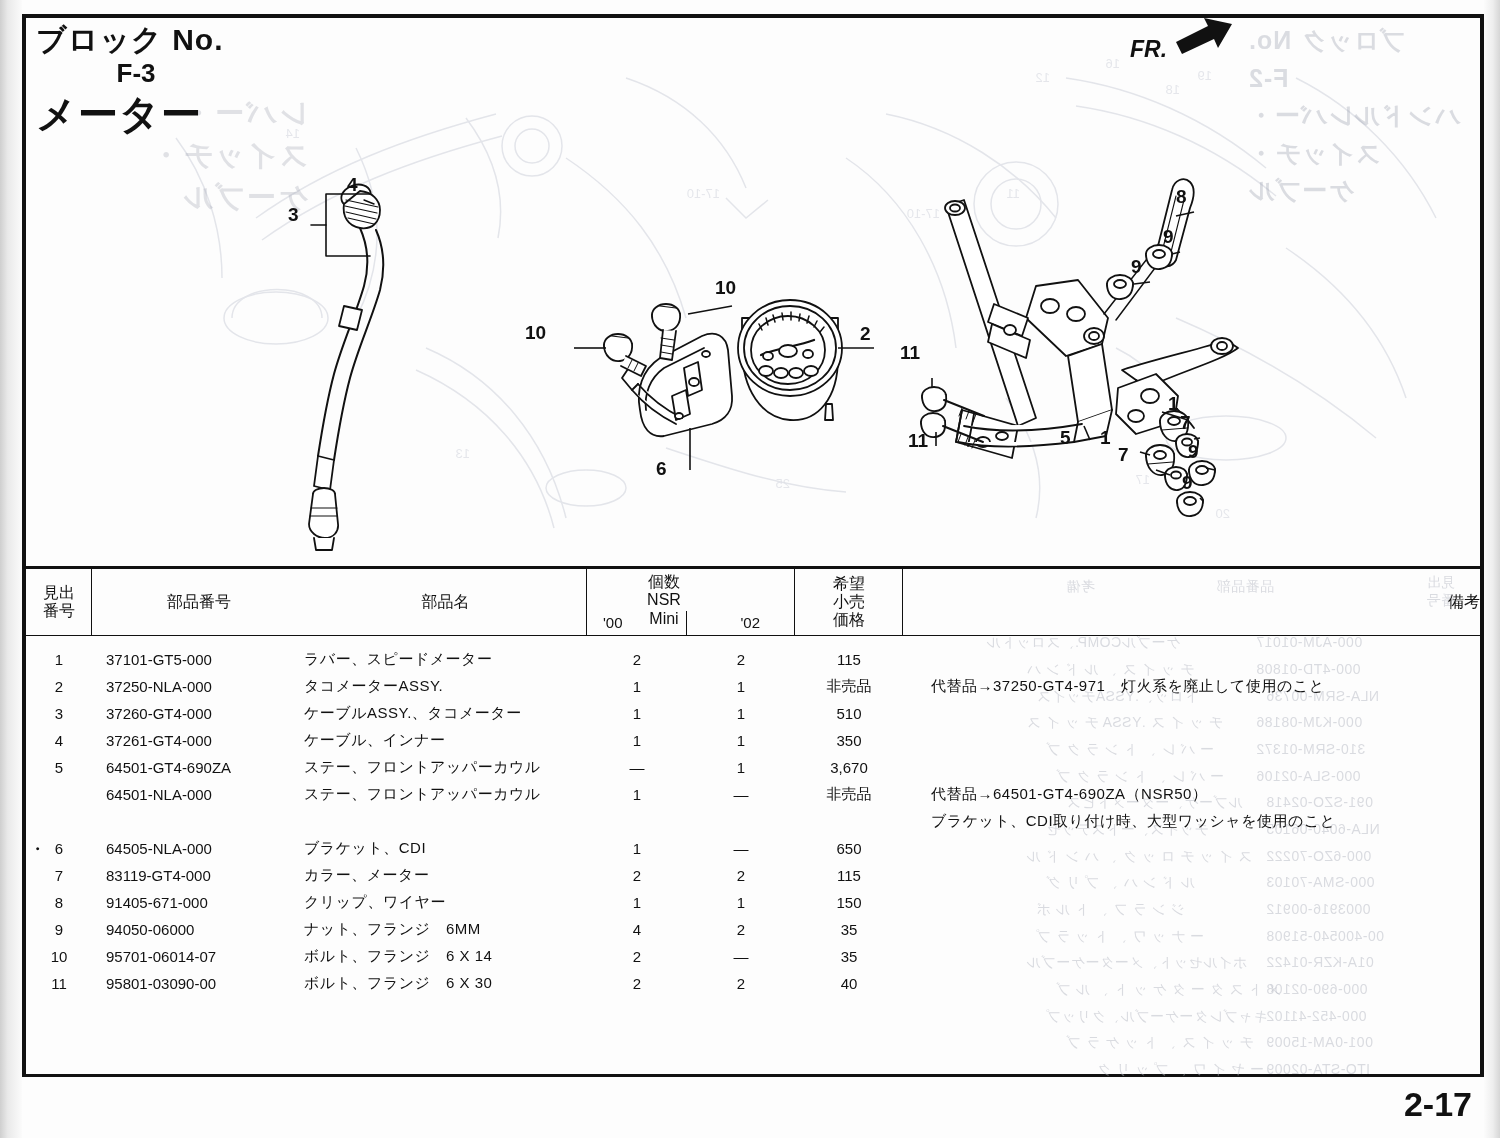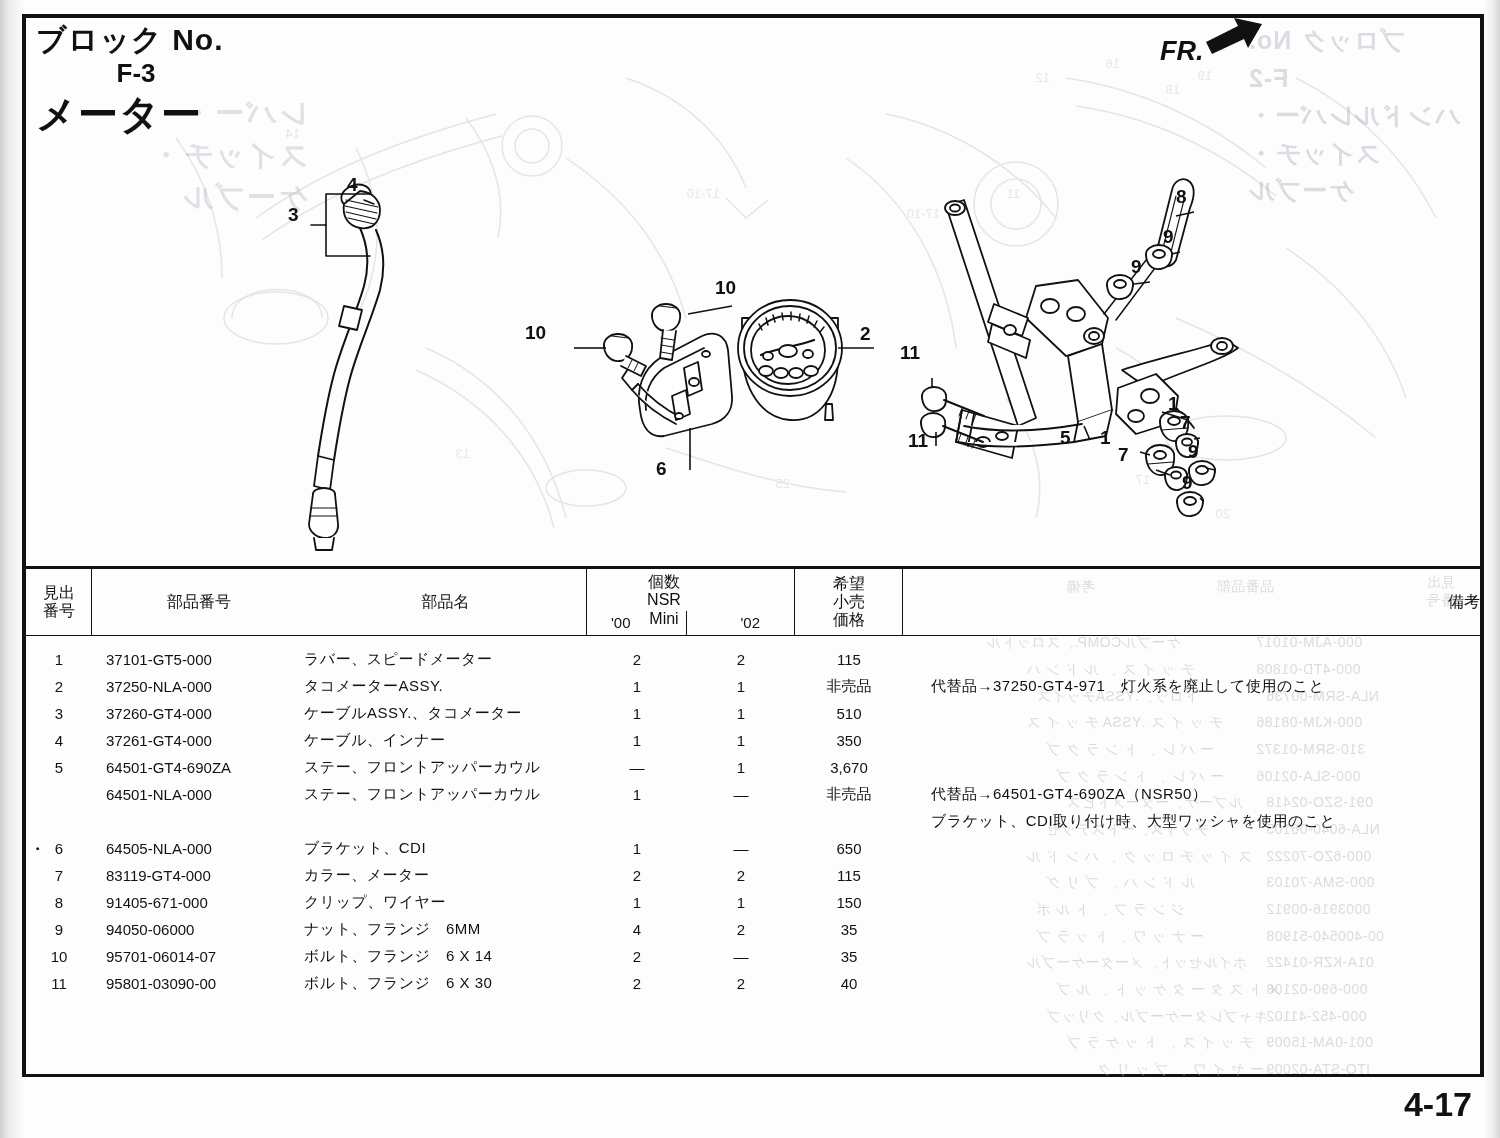--- a/index.html
+++ b/index.html
@@ -102,24 +102,24 @@
     text-align: right;
     font-size: 25px;
     line-height: 1.5;
     letter-spacing: 1px;
     opacity: 0.5;
   }
 
   
   .fr-mark {
     position: absolute;
-    left: 1160px; top: 36px;
+    left: 1130px; top: 36px;
     z-index: 6;
     color: #111;
-    font-size: 27px;
+    font-size: 23px;
     font-weight: bold;
     font-style: italic;
   }
 
   
   #illus {
     position: absolute;
     left: 26px; top: 18px;
     width: 1454px; height: 548px;
     z-index: 4;
@@ -649,21 +649,21 @@
           <th class="c-name">
             <div style="text-align:center;">部品名</div>
             <span class="vline" style="right:0;"></span>
           </th>
           <th class="c-q00">
             <div class="qty-head">
               <div class="qty-top">
                 <div style="margin-left:54px;">個数</div>
                 <div style="margin-left:54px;">NSR Mini</div>
               </div>
-              <span class="qty-sub" style="left:24px;">'00</span>
+              <span class="qty-sub" style="left:16px;">'00</span>
             </div>
             <span class="vline" style="right:0; top:42px;"></span>
           </th>
           <th class="c-q02">
             <div class="qty-head">
               <span class="qty-sub" style="right:35px;">'02</span>
             </div>
             <span class="vline" style="right:0;"></span>
           </th>
           <th class="c-price">
@@ -808,15 +808,15 @@
             <td class="c-name jp">ボルト、フランジ　6 X 30</td>
             <td class="c-q00">2</td>
             <td class="c-q02">2</td>
             <td class="c-price">40</td>
             <td class="c-rem jp"></td>
           </tr>
         </tbody>
     </table>
   </div>
 
-  <div class="page-num">4-17</div>
+  <div class="page-num">2-17</div>
 
 </div>
 
 </body></html>

